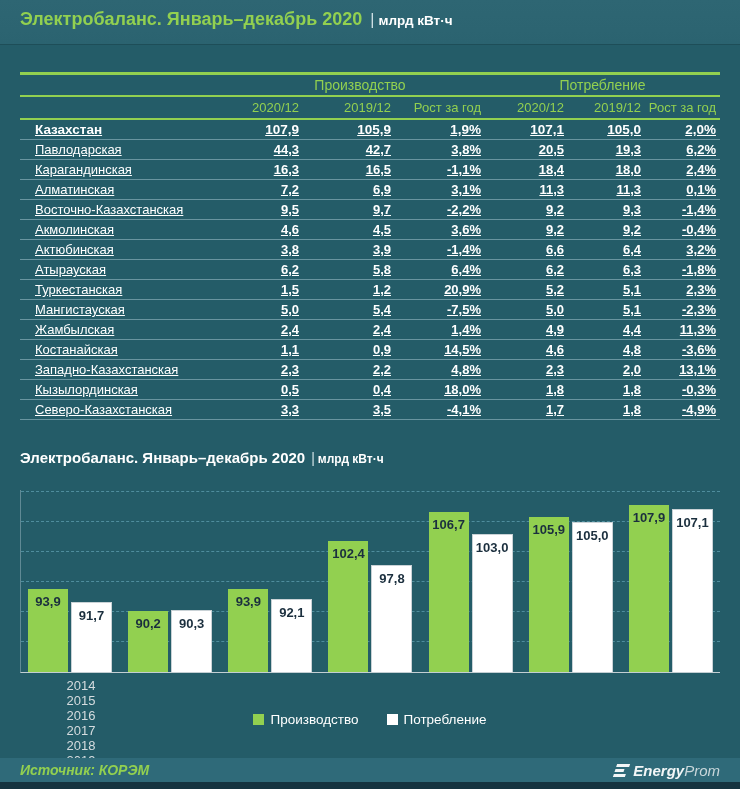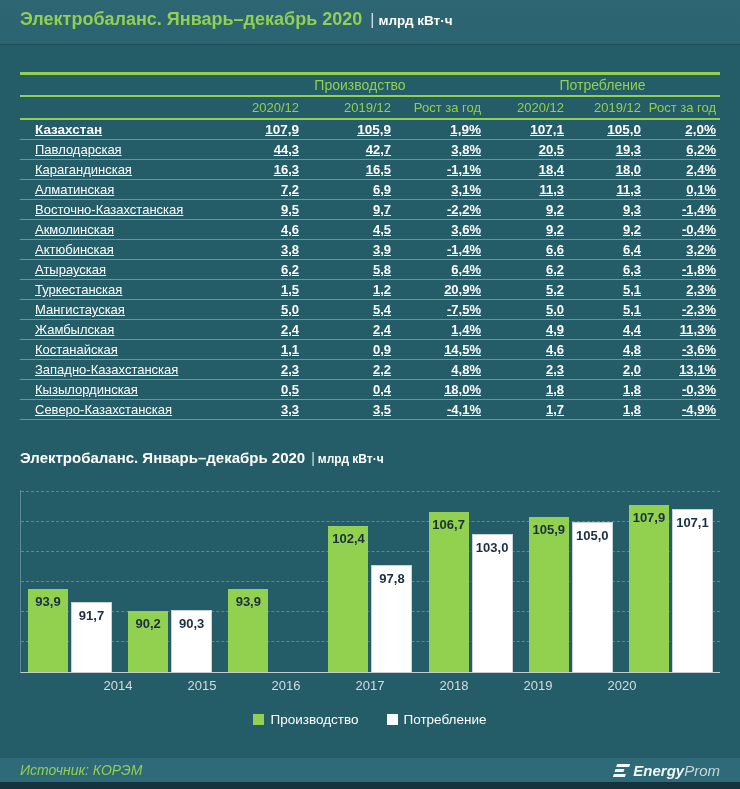--- a/index.html
+++ b/index.html
@@ -70,40 +70,40 @@
   }
   .bar-group { position:relative; width:84px; height:100%;padding-left:40px; }
   .bar { position:absolute; bottom:0; }
   .bar-prod { left:0; width:40px; background:#92d050; }
   .bar-cons { left:43px; width:41px; background:#ffffff; border:1px solid #c9d2d6; border-bottom:none; }
   .bar-label {
     position:absolute; top:5px; left:0; width:100%;
     text-align:center; color:#1b2f3e; font-size:13px; font-weight:700;
   }
   .years-row {
-    position:absolute; left:20px; top:678px; width:700px;
-    display:flex; justify-content:center; padding:0 7px;
+    position:absolute; left:32px; top:678px; width:700px;
+    display:flex; justify-content:flex-end; padding:0 7px;flex-direction:column;
   }
   .year { width:84px; text-align:center; color:#d5dcdf; font-size:13px; }
 
   .legend {
     position:absolute; left:0; top:712px; width:740px;
     display:flex; justify-content:center; gap:28px; align-items:center;
   }
   .legend-item { display:flex; align-items:center; gap:6px; }
   .legend-swatch { width:11px; height:11px; display:inline-block; }
   .legend-label { color:#ffffff; font-size:13.5px; }
 
   
   .footer-strip {
     position:absolute; left:0; top:758px; width:740px; height:24px;
     background:#2f6a79; display:flex; align-items:center; justify-content:space-between;
     padding:0 20px;
   }
-  .source-label { color:#92d050; font-size:14px; font-style:italic; font-weight:400; }
+  .source-label { color:#92d050; font-size:14px; font-style:italic; font-weight:700; }
   .brand { display:flex; align-items:center; gap:5px; }
   .logo-e { display:flex; flex-direction:column; gap:2px; transform:skewX(-18deg); }
   .logo-e .bar1 { width:13px; height:3px; background:#f2f6f7; }
   .logo-e .bar2 { width:9px;  height:3px; background:#f2f6f7; }
   .logo-e .bar3 { width:12px; height:3px; background:#f2f6f7; }
   .brand-text { font-size:15px; font-style:italic; white-space:nowrap; }
   .brand-text .b-bold  { color:#f2f6f7; font-weight:700; }
   .brand-text .b-light { color:#c9d7db; font-weight:400; }
   .bottom-strip { position:absolute; left:0; top:782px; width:740px; height:7px; background:#15333f; }
 </style>
@@ -300,23 +300,26 @@
             <div class="bar-label">90,2</div>
           </div>
           <div class="bar bar-cons" style="height: 61.8px;">
             <div class="bar-label">90,3</div>
           </div>
         </div>
         <div class="bar-group">
           <div class="bar bar-prod" style="height: 83.4px;">
             <div class="bar-label">93,9</div>
           </div>
-        </div>
-        <div class="bar-group">
-          <div class="bar bar-prod" style="height: 146px; margin-top: 48px;">
+          <div class="bar bar-cons" style="height: 72.6px;">
+            <div class="bar-label">92,1</div>
+          </div>
+        </div>
+        <div class="bar-group">
+          <div class="bar bar-prod" style="height: 131px; margin-top: 48px;">
             <div class="bar-label">102,4</div>
           </div>
           <div class="bar bar-cons" style="height: 106.8px;">
             <div class="bar-label">97,8</div>
           </div>
         </div>
         <div class="bar-group">
           <div class="bar bar-prod" style="height: 160.2px;">
             <div class="bar-label">106,7</div>
           </div>

